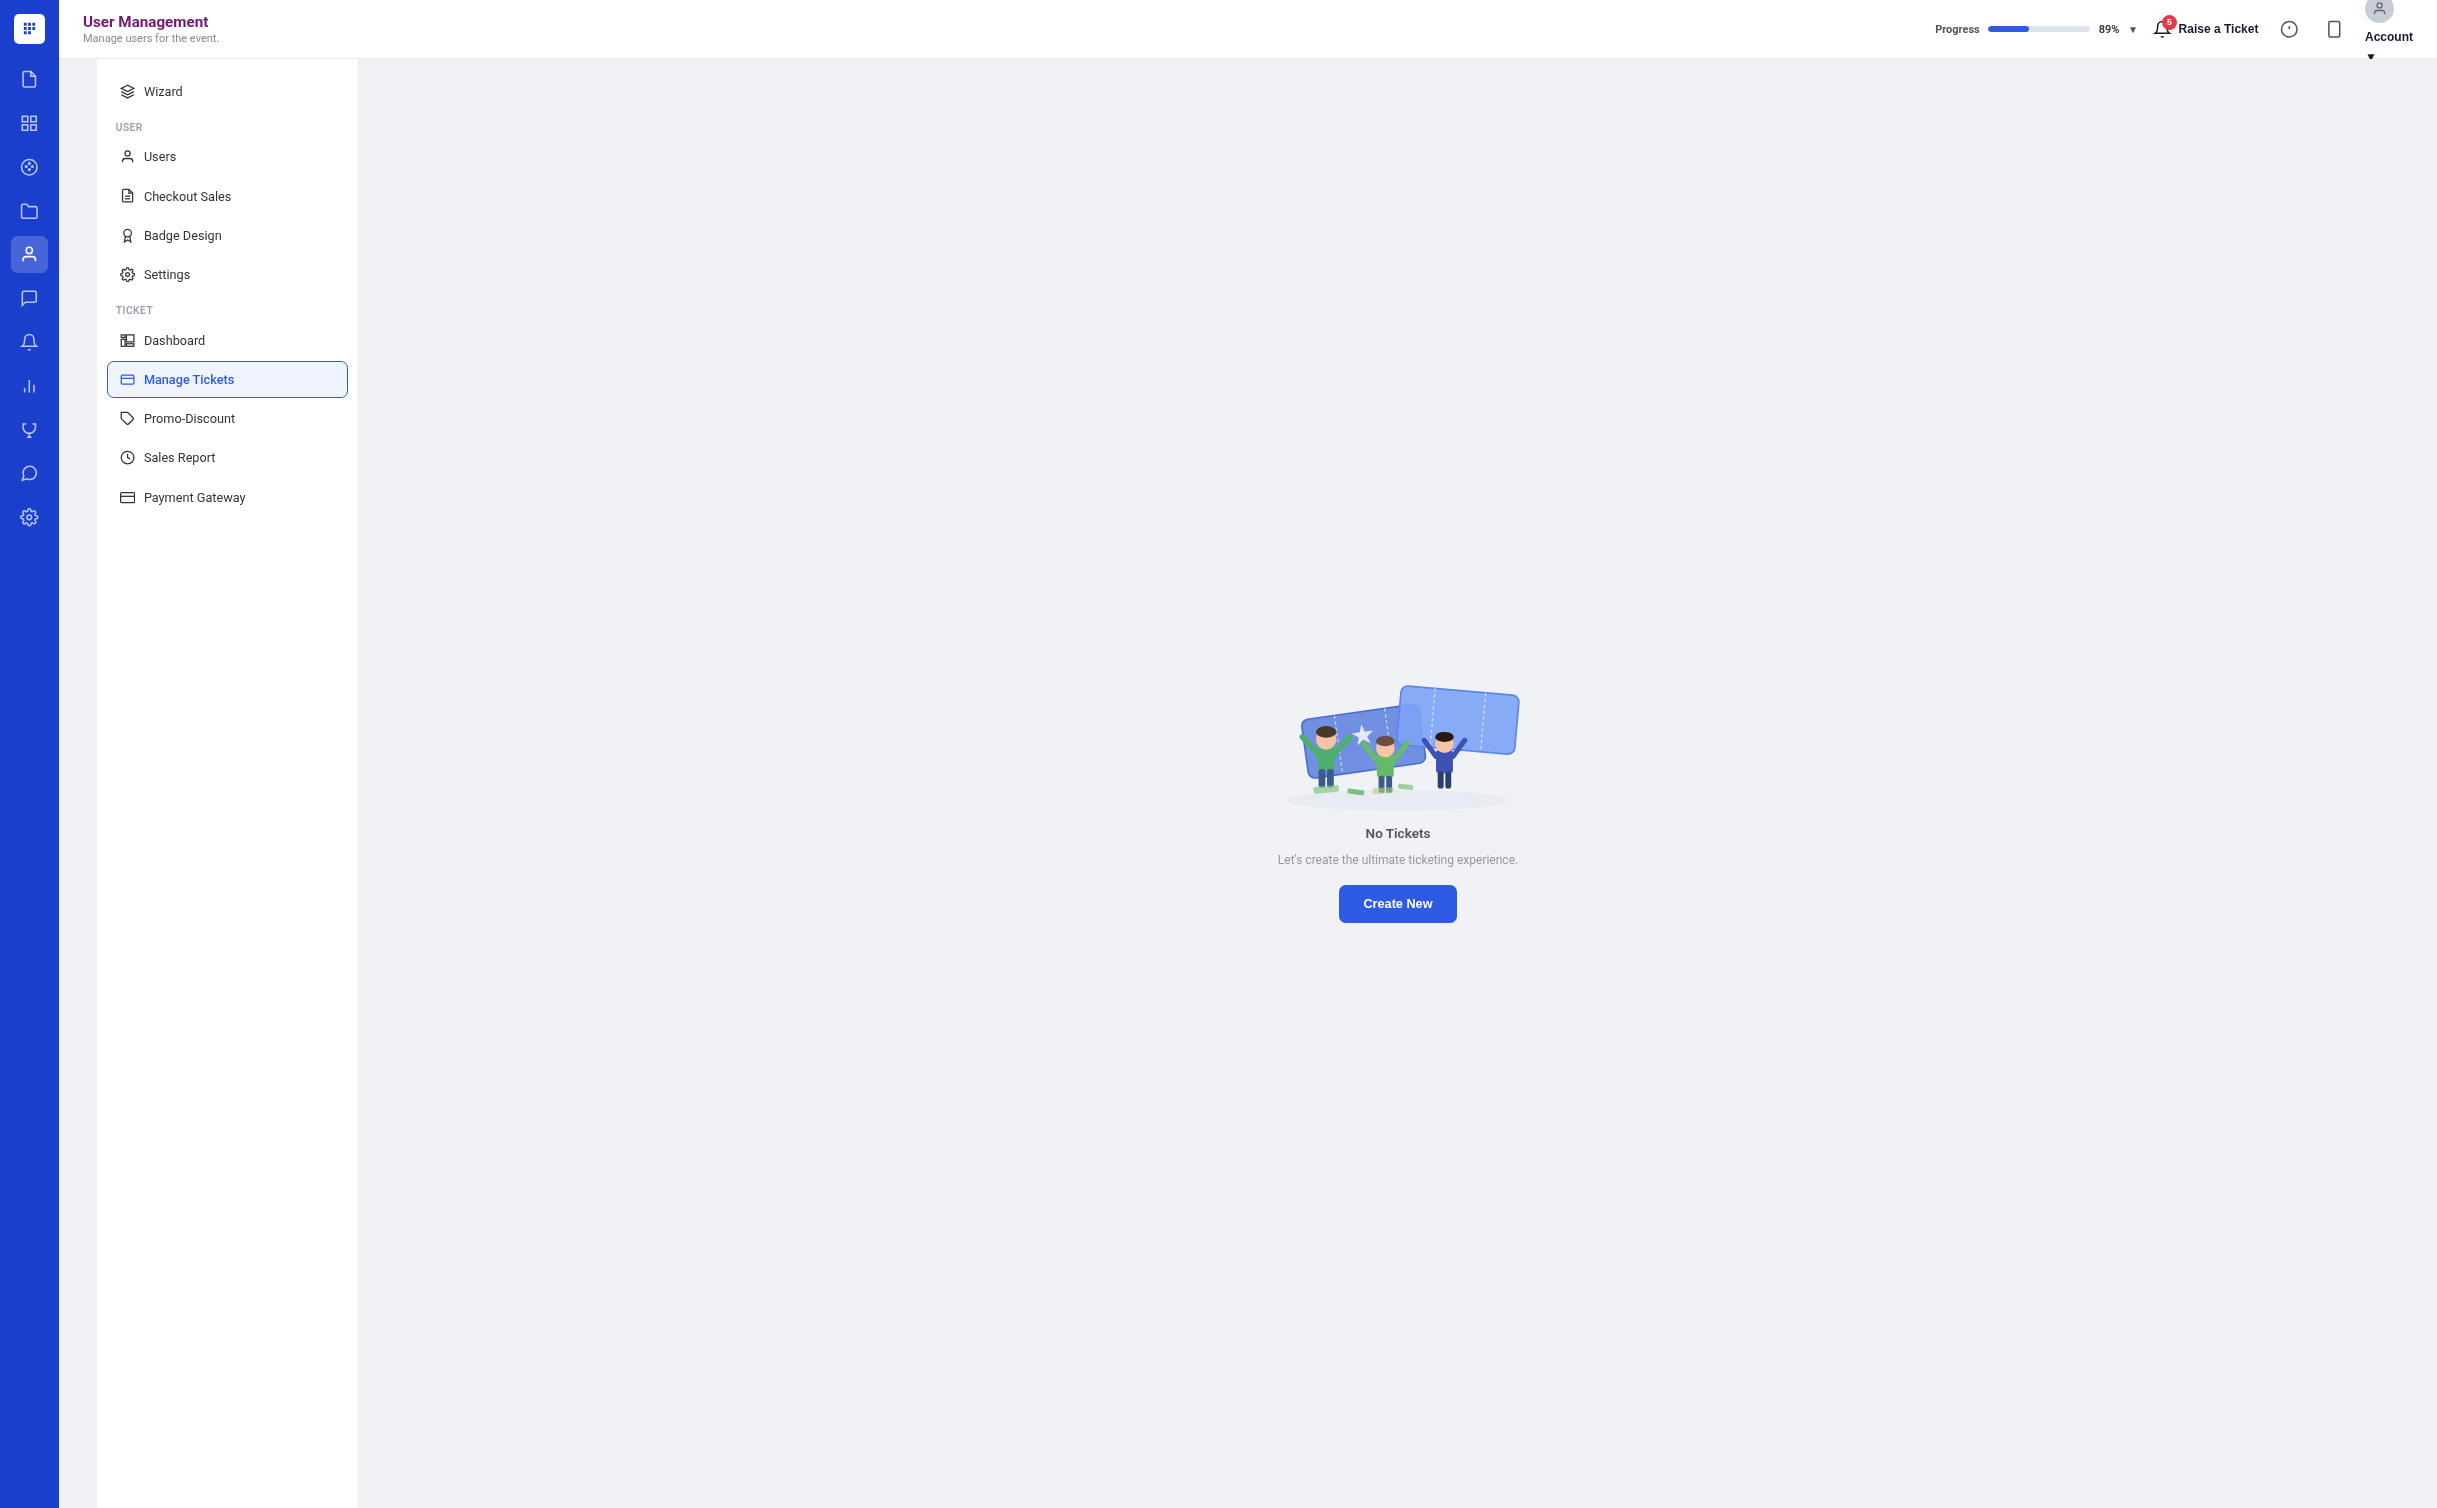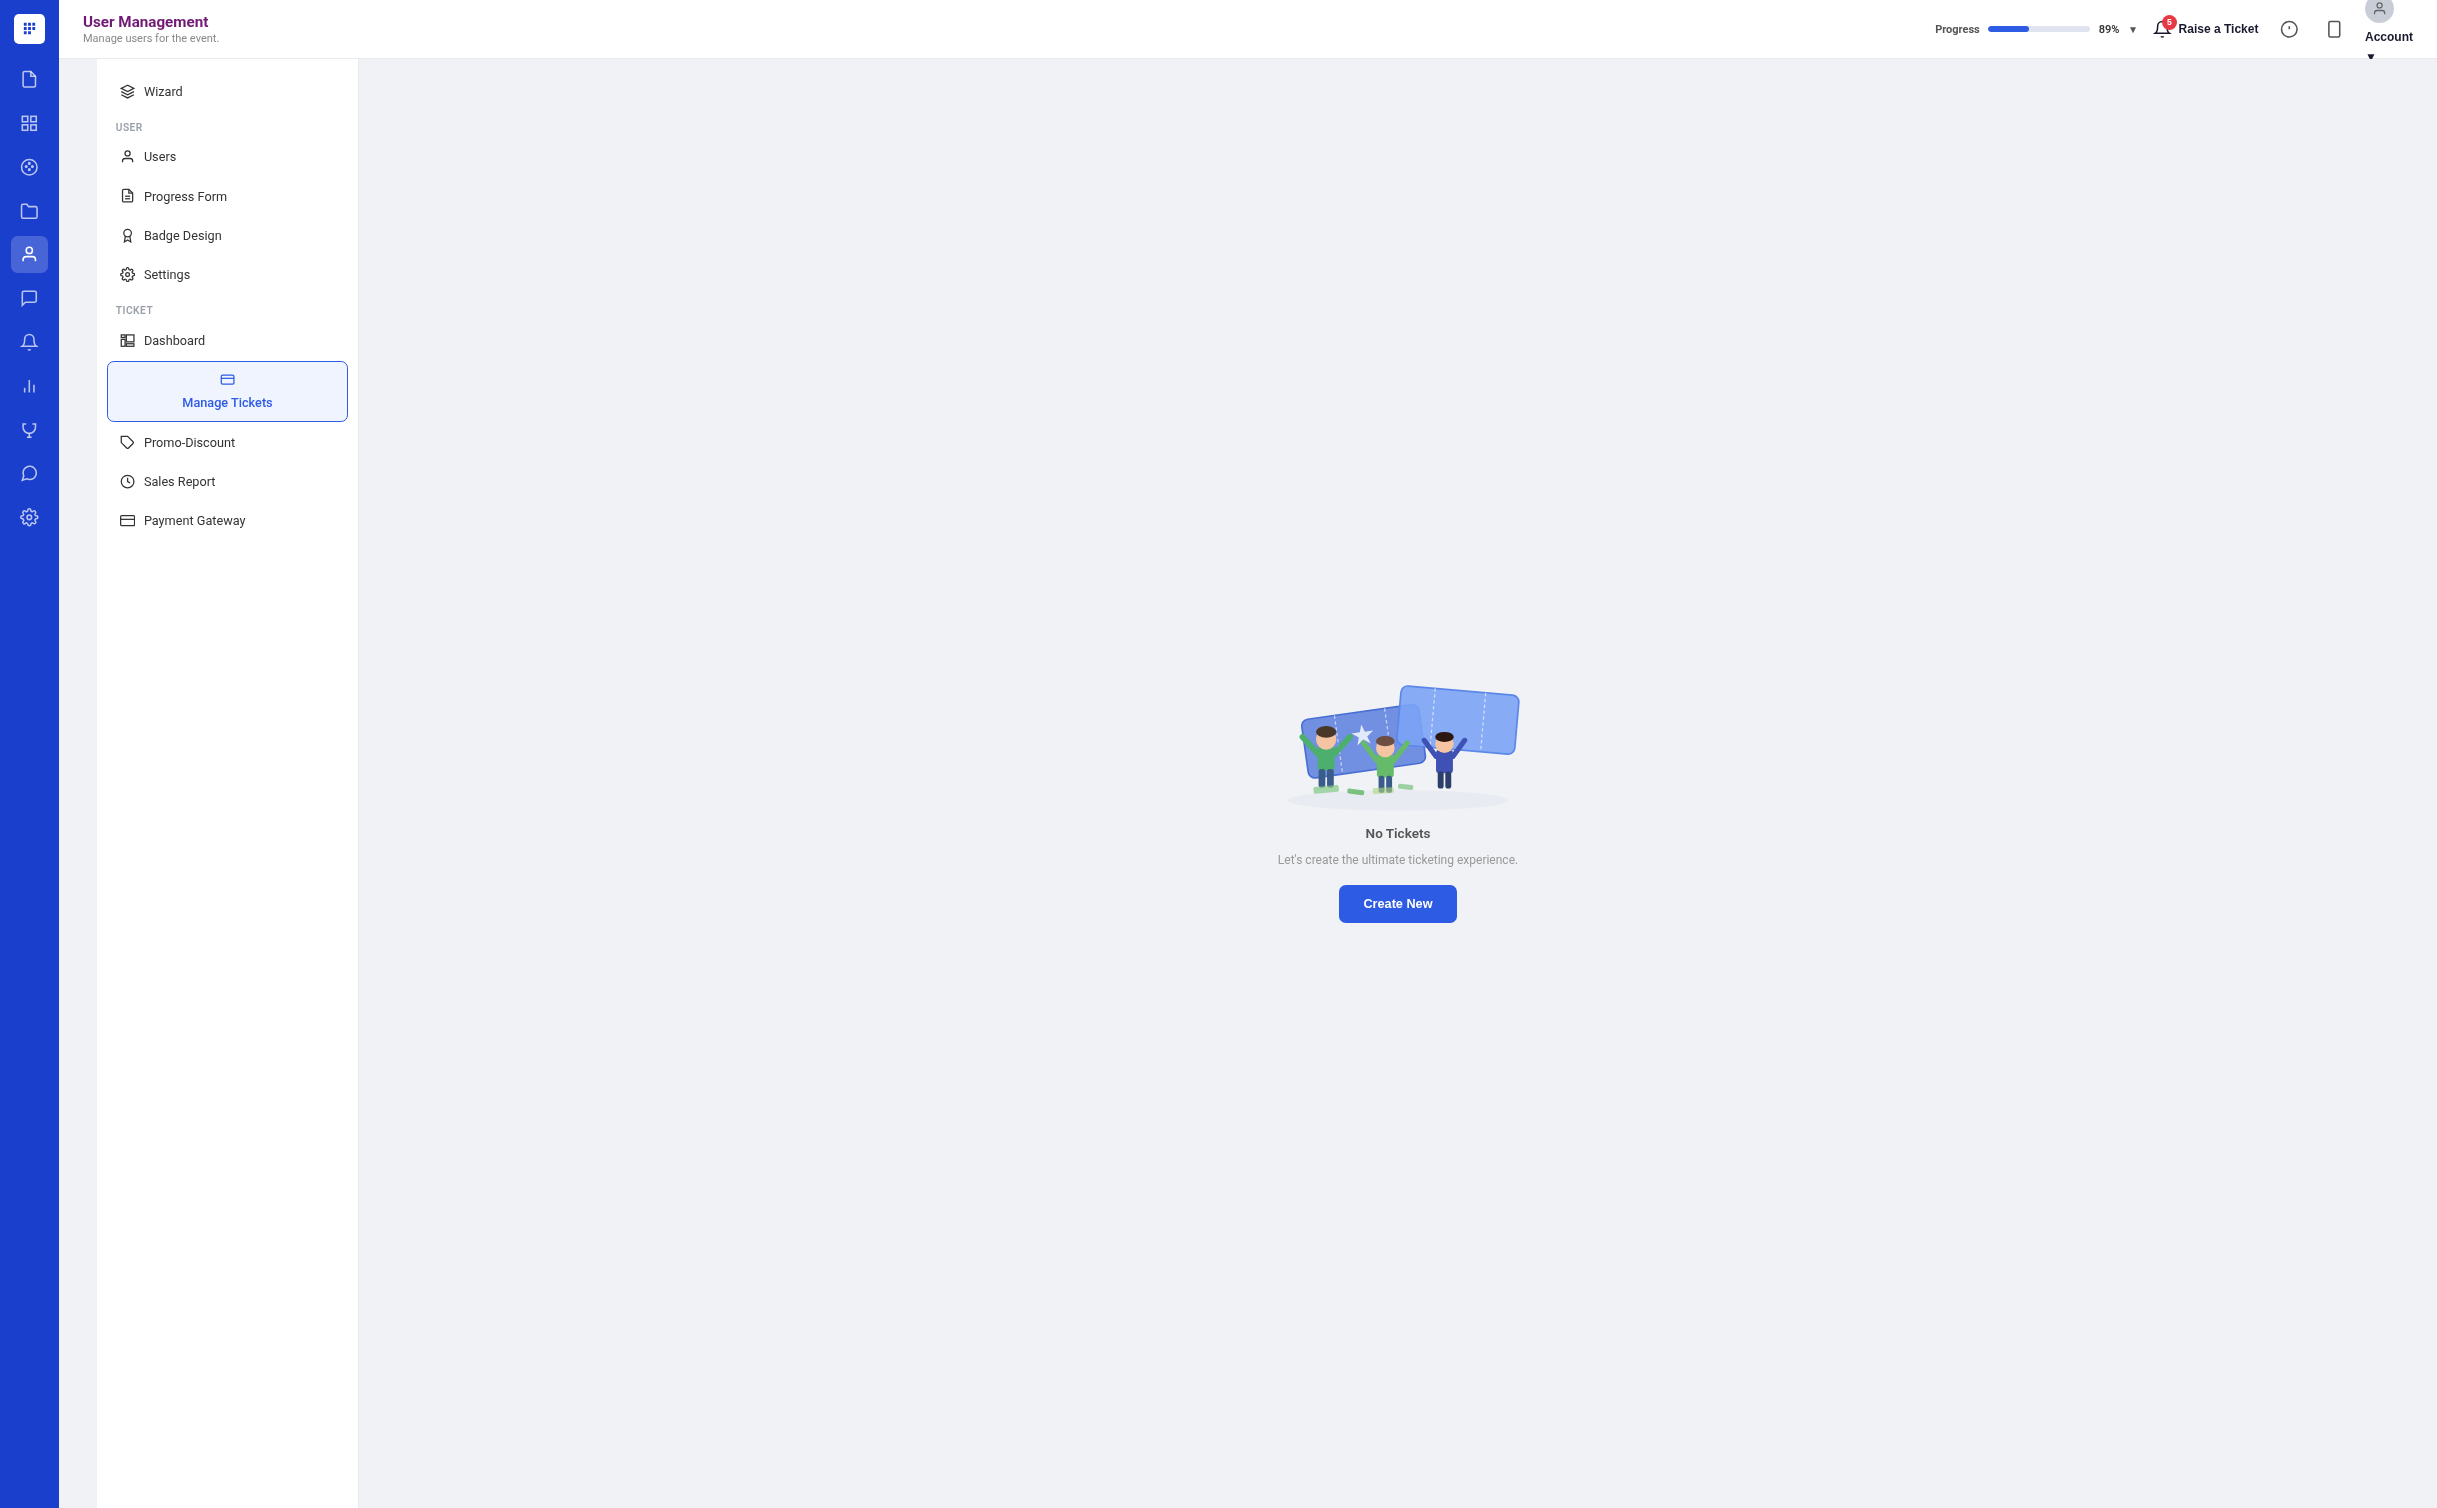--- a/index.html
+++ b/index.html
@@ -67,21 +67,20 @@
       color: #333;
       margin-bottom: 1.7px;
       border: 0.8px solid transparent;
       transition: background 0.15s;
     }
     .sidebar-item.active {
       background: #f0f4ff;
       border-color: #2d5be3;
       color: #2d5be3;
       font-weight: 500;
-      flex-direction: column;
     }
     .sidebar-item svg { width: 15.2px; height: 15.2px; flex-shrink: 0; }
 
     
     .main-wrapper {
       flex: 1;
       display: flex;
       flex-direction: column;
       overflow: hidden;
     }
@@ -415,21 +414,21 @@
         <span>Users</span>
       </div>
 
       <div class="sidebar-item">
         <svg viewBox="0 0 24 24" fill="none" stroke="currentColor" stroke-width="2">
             <path d="M14 2H6a2 2 0 00-2 2v16a2 2 0 002 2h12a2 2 0 002-2V8z"></path>
             <polyline points="14 2 14 8 20 8"></polyline>
             <line x1="16" y1="13" x2="8" y2="13"></line>
             <line x1="16" y1="17" x2="8" y2="17"></line>
           </svg>
-        <span>Progress Form</span>
+        <span>Checkout Sales</span>
       </div>
 
       <div class="sidebar-item">
         <svg viewBox="0 0 24 24" fill="none" stroke="currentColor" stroke-width="2">
             <circle cx="12" cy="8" r="6"></circle>
             <path d="M15.477 12.89L17 22l-5-3-5 3 1.523-9.11"></path>
           </svg>
         <span>Badge Design</span>
       </div>
 

